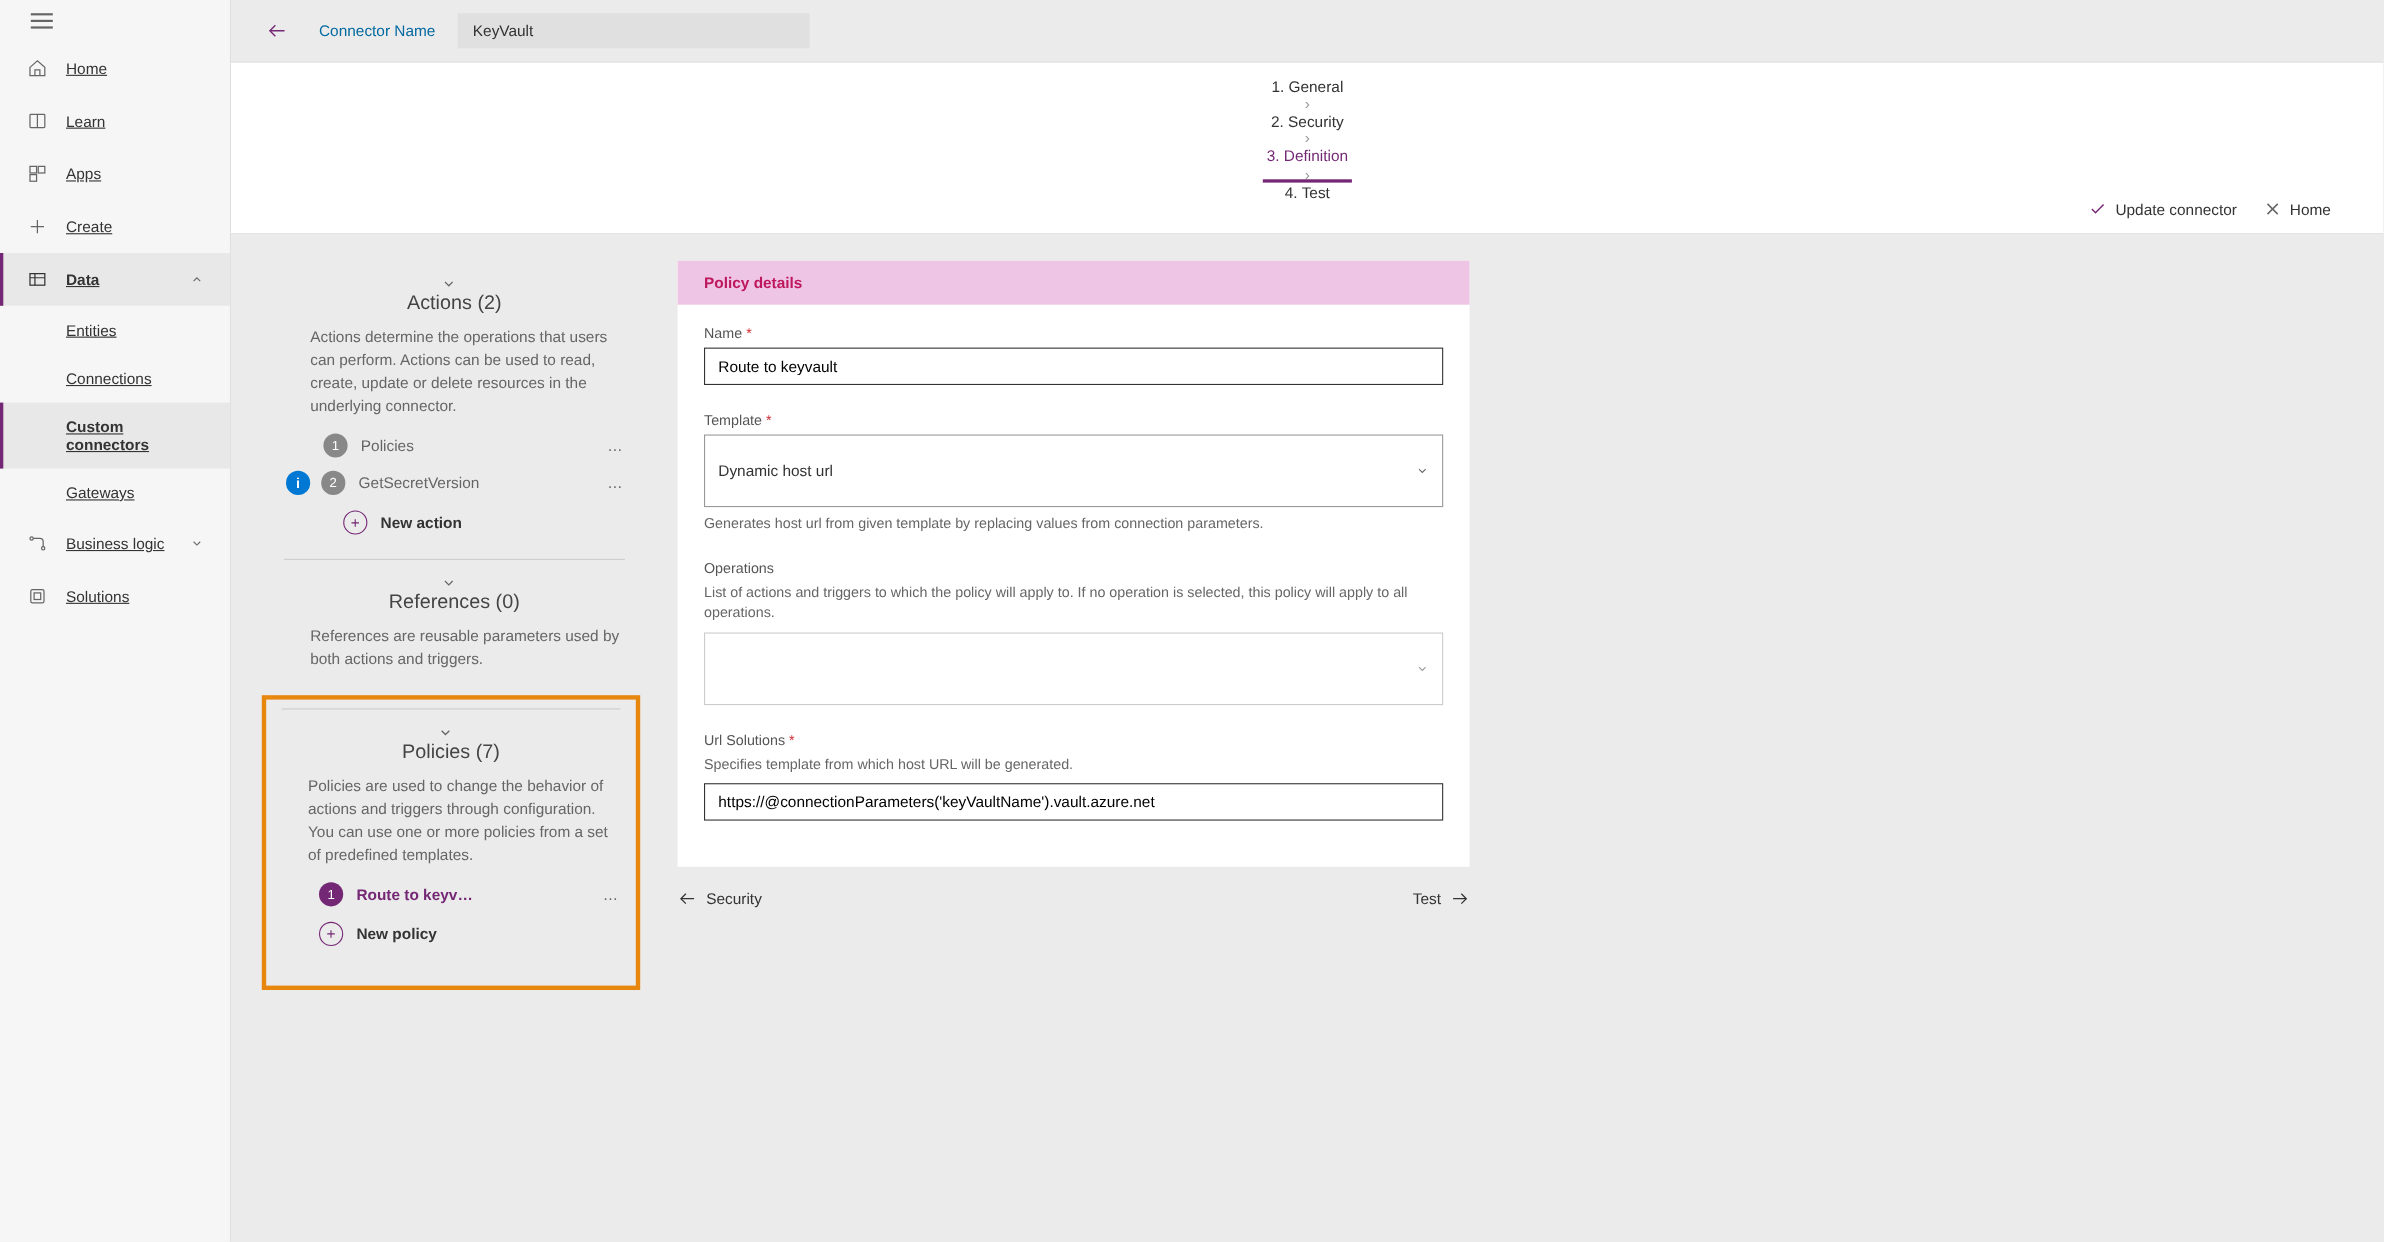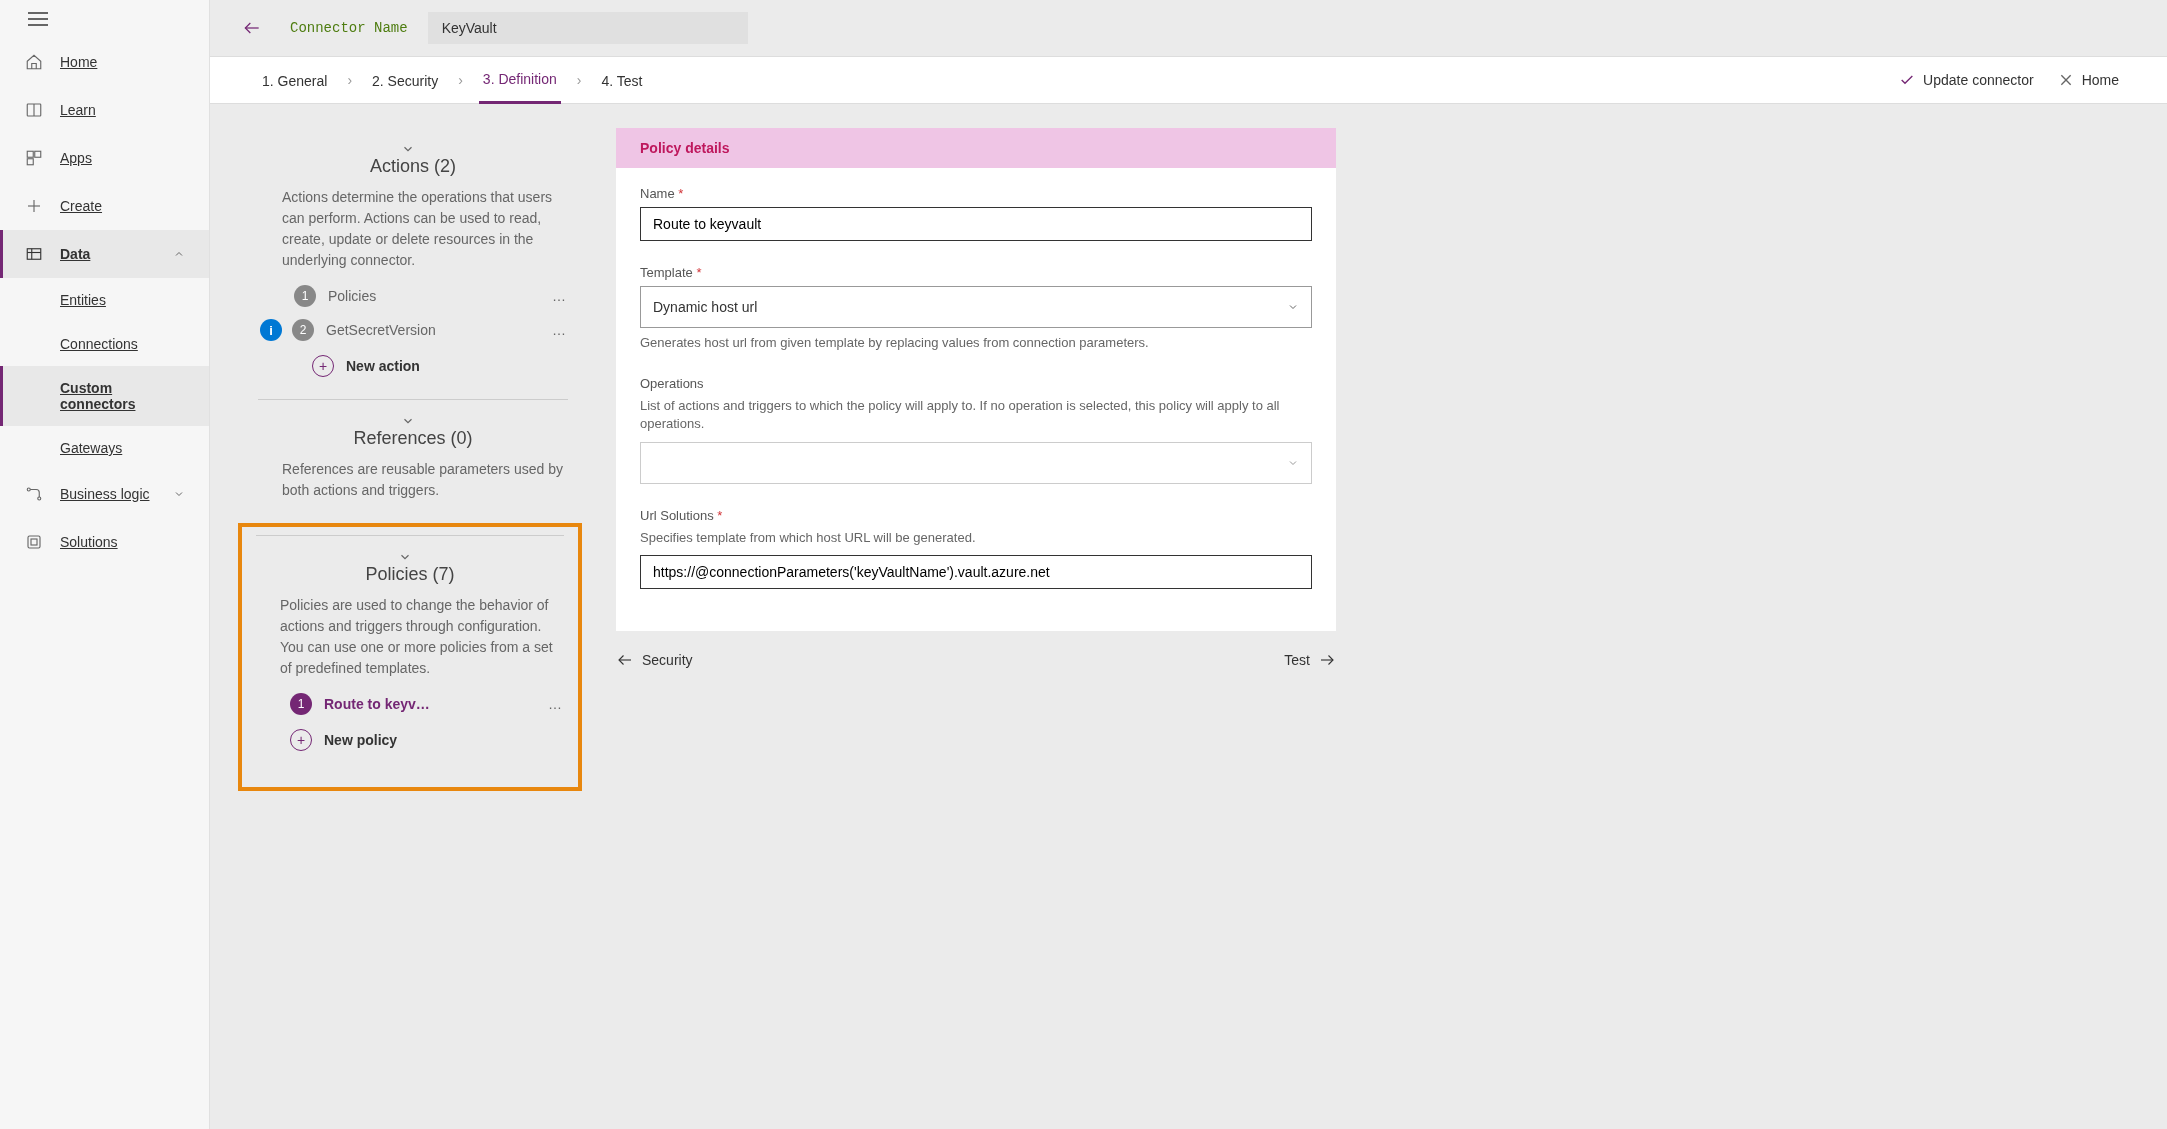--- a/index.html
+++ b/index.html
@@ -21,25 +21,25 @@
     .nav-item .nav-chevron { margin-left: auto; }
     .nav-subitem { padding: 14px 24px 14px 60px; cursor: pointer; color: #333; }
     .nav-subitem.selected { background: #e8e8e8; border-left: 3px solid #742774; padding-left: 57px; font-weight: 600; }
     
     
     .main { flex: 1; display: flex; flex-direction: column; background: #ebebeb; overflow: hidden; }
     
     
     .header { background: #ebebeb; padding: 10px 24px; display: flex; align-items: center; border-bottom: 1px solid #ddd; }
     .back-arrow { width: 36px; height: 36px; display: flex; align-items: center; justify-content: center; cursor: pointer; color: #742774; margin-right: 20px; }
-    .connector-label { color: #4d7c0f; margin-right: 20px; font-family: Liberation Mono, monospace; }
+    .connector-label { color: #0369a1; margin-right: 20px; }
     .connector-input { background: #e0e0e0; border: none; padding: 8px 14px; width: 320px; font-size: 14px; color: #333; }
     
     
-    .breadcrumb-bar { background: #fff; padding: 14px 48px; display: flex; align-items: center; border-bottom: 1px solid #ddd; }
+    .breadcrumb-bar { background: #fff; padding: 14px 48px; display: flex; align-items: center; border-bottom: 1px solid #ddd; flex-direction: column; }
     .breadcrumb-item { color: #333; cursor: pointer; padding: 0 4px 14px 4px; margin-bottom: -15px; }
     .breadcrumb-item.active { color: #742774; border-bottom: 3px solid #742774; font-weight: 400; }
     .breadcrumb-sep { color: #999; margin: 0 16px; }
     .breadcrumb-actions { margin-left: auto; display: flex; align-items: center; gap: 24px; }
     .action-btn { display: flex; align-items: flex-end; gap: 8px; cursor: pointer; color: #333; }
     
     
     .content { flex: 1; display: flex; padding: 24px 48px; gap: 48px; overflow: auto; }
     
     
@@ -65,21 +65,21 @@
     .highlight-box { border: 4px solid #e8870e; padding: 8px 14px 14px 14px; margin-left: -20px; margin-right: -14px; }
     
     
     .right-panel { flex: 1; background: #fff; max-width: 720px; }
     .panel-title { background: #efc5e5; padding: 12px 24px; font-weight: 600; color: #be185d; }
     .panel-body { padding: 18px 24px; }
     .field { margin-bottom: 24px; }
     .field-label { font-size: 13px; color: #555; margin-bottom: 6px; display: block; }
     .required { color: #d13438; }
     .field-input { width: 100%; padding: 8px 12px; border: 1px solid #333; font-size: 14px; }
-    .field-select { width: 100%; padding: 12px 12px; border: 1px solid #999; font-size: 14px; display: flex; justify-content: space-between; align-items: center; background: #fff; cursor: pointer; }
+    .field-select { width: 100%; padding: 24px 12px; border: 1px solid #999; font-size: 14px; display: flex; justify-content: space-between; align-items: center; background: #fff; cursor: pointer; }
     .field-select.empty { border: 1px solid #ccc; }
     .field-help { font-size: 13px; color: #666; margin-top: 6px; line-height: 1.4; }
     
     .footer-nav { display: flex; justify-content: space-between; padding: 20px 0; max-width: 720px; }
     .footer-link { display: flex; align-items: center; gap: 8px; cursor: pointer; color: #333; }
     
     svg { display: block; }
   </style>
 </head>
 <body>

